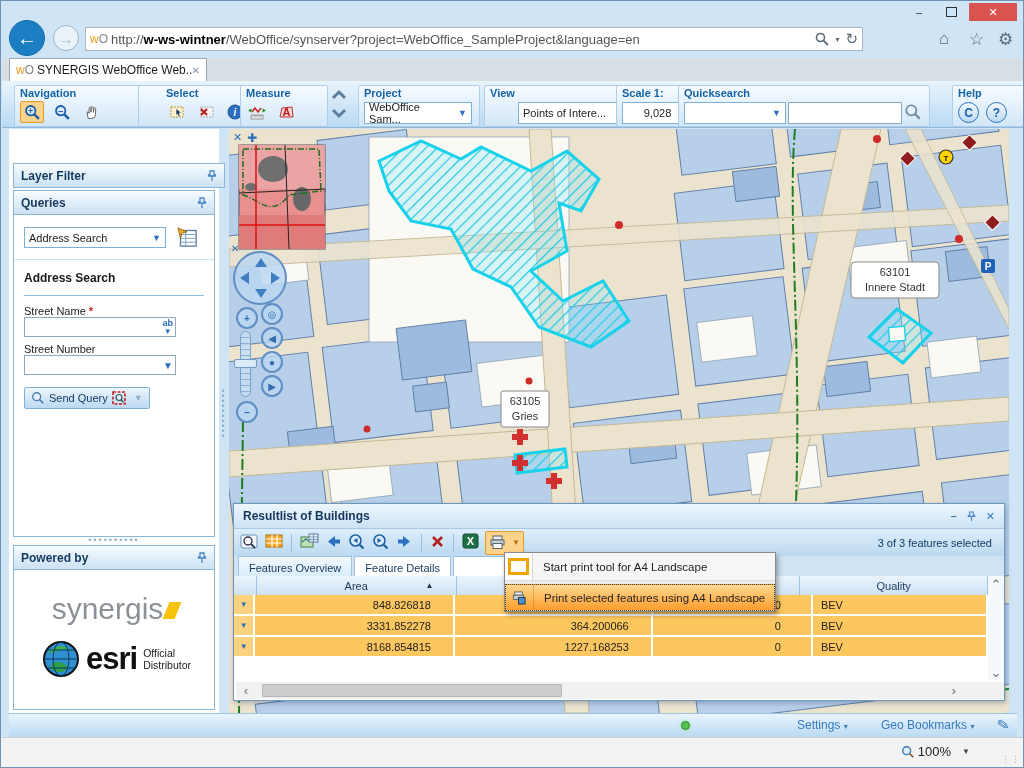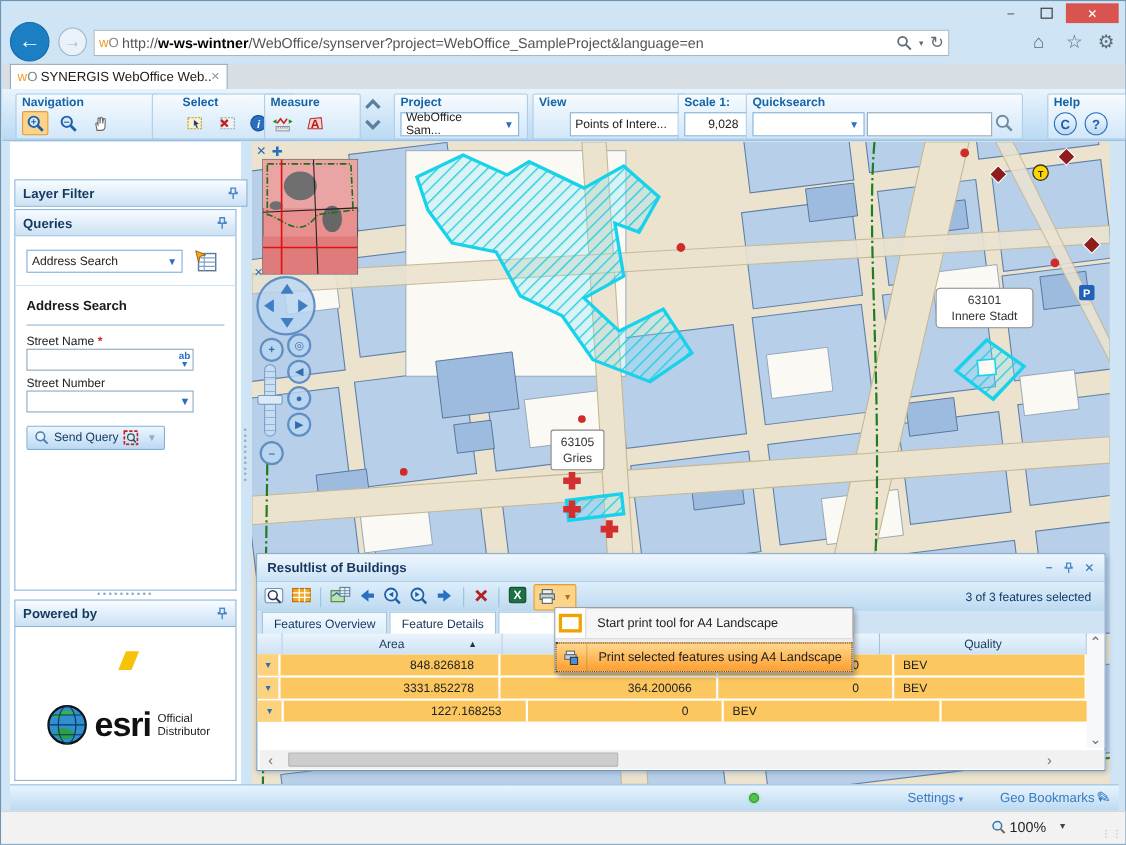--- a/index.html
+++ b/index.html
@@ -81,21 +81,21 @@
   .scrarrow{color:#707070;font-size:13px;display:flex;align-items:center;justify-content:center;}
   
   #printmenu{background:#f6f6f6;border:1px solid #8a8a8a;box-shadow:2px 3px 5px rgba(0,0,0,.35);}
   .menu-item{display:flex;align-items:center;height:27px;font-size:11.5px;color:#222;}
   .menu-gutter{width:27px;height:100%;background:#fff;border-right:1px solid #d8d8d8;display:flex;align-items:center;justify-content:center;flex:none;}
   .menu-item.hot{background:linear-gradient(#ffd88f,#ff9e2e);border:1px dotted #444;height:25px;}
   .menu-item.hot .menu-gutter{background:transparent;border-right:1px solid rgba(120,80,0,.25);}
   .a4icon{width:15px;height:11px;border:3px solid #f0a400;background:#fff;}
   
   #appstatus{background:linear-gradient(#e9f4fd,#badaf2);border-top:1px solid #9cc3e4;}
-  .statuslink{color:#3a7abf;font-size:12px;margin-left:28px;}
+  .statuslink{color:#3a7abf;font-size:12px;}
   #browserstatus{background:#f2f2f2;border-top:1px solid #cfcfcf;}
   .grip{color:#b9b9b9;font-size:9px;letter-spacing:1px;}
   .pin{flex:none;}
 </style>
 </head>
 <body>
 
 <div id="win">
 
   <div class="abs flex" style="right:6px;top:2px;gap:4px;">
@@ -324,21 +324,21 @@
     <div class="dots-sep abs" style="left:50px;top:406px;width:110px;">••••••••••</div>
 
     <div class="panel-h abs" style="left:4px;top:416px;width:202px;">
       <span>Powered by</span>
       <svg class="pin" width="10" height="12" viewBox="0 0 10 12">
           <path d="M3 1h4v4h1.5v1h-7V5H3zM5 6v5" fill="none" stroke="#4a86c8" stroke-width="1.3"></path>
         </svg>
     </div>
     <div class="whitebox abs" style="left:4px;top:441px;width:202px;height:140px;">
       <div class="abs" style="left:0;top:22px;width:202px;text-align:center;">
-        <span class="syn-mark"></span>
+        <span id="synergis">synergis</span><span class="syn-mark"></span>
       </div>
       <div class="abs flex" style="left:28px;top:70px;gap:6px;">
         <svg width="38" height="38" viewBox="0 0 38 38">
           <circle cx="19" cy="19" r="17" fill="#2f8fd0" stroke="#111" stroke-width="2"></circle>
           <path d="M6 12q8-7 14-6t8 5q-6-3-12 0t-10 1z" fill="#3fae53"></path>
           <path d="M8 28q2-7 9-6t9 6q-5 5-10 4t-8-4z" fill="#2e9e4a"></path>
           <ellipse cx="19" cy="19" rx="8" ry="17" fill="none" stroke="#0b3a5c" stroke-width="1"></ellipse>
           <path d="M2 19h34M4 10h30M4 28h30" stroke="#0b3a5c" stroke-width="1" fill="none"></path>
         </svg>
         <span id="esriword">esri</span>
@@ -614,20 +614,21 @@
       </div>
       <div class="row">
         <span class="cell rowmenu">▼</span>
         <span class="cell num" style="width:200px;">3331.852278</span>
         <span class="cell num" style="width:198px;">364.200066</span>
         <span class="cell num" style="width:146px;padding-right:30px;">0</span>
         <span class="cell" style="width:188px;padding-left:8px;">BEV</span>
       </div>
       <div class="row">
         <span class="cell rowmenu">▼</span>
+        <span class="cell num" style="width:200px;">8168.854815</span>
         <span class="cell num" style="width:198px;">1227.168253</span>
         <span class="cell num" style="width:146px;padding-right:30px;">0</span>
         <span class="cell" style="width:188px;padding-left:8px;">BEV</span>
       </div>
     </div>
 
     <div class="abs scrtrack" style="left:754px;top:72px;width:16px;height:104px;background:#f6f9fc;border:none;">
       <div class="scrarrow" style="height:16px;">⌃</div>
       <div class="scrarrow abs" style="left:0;bottom:0;width:16px;height:16px;">⌄</div>
     </div>

